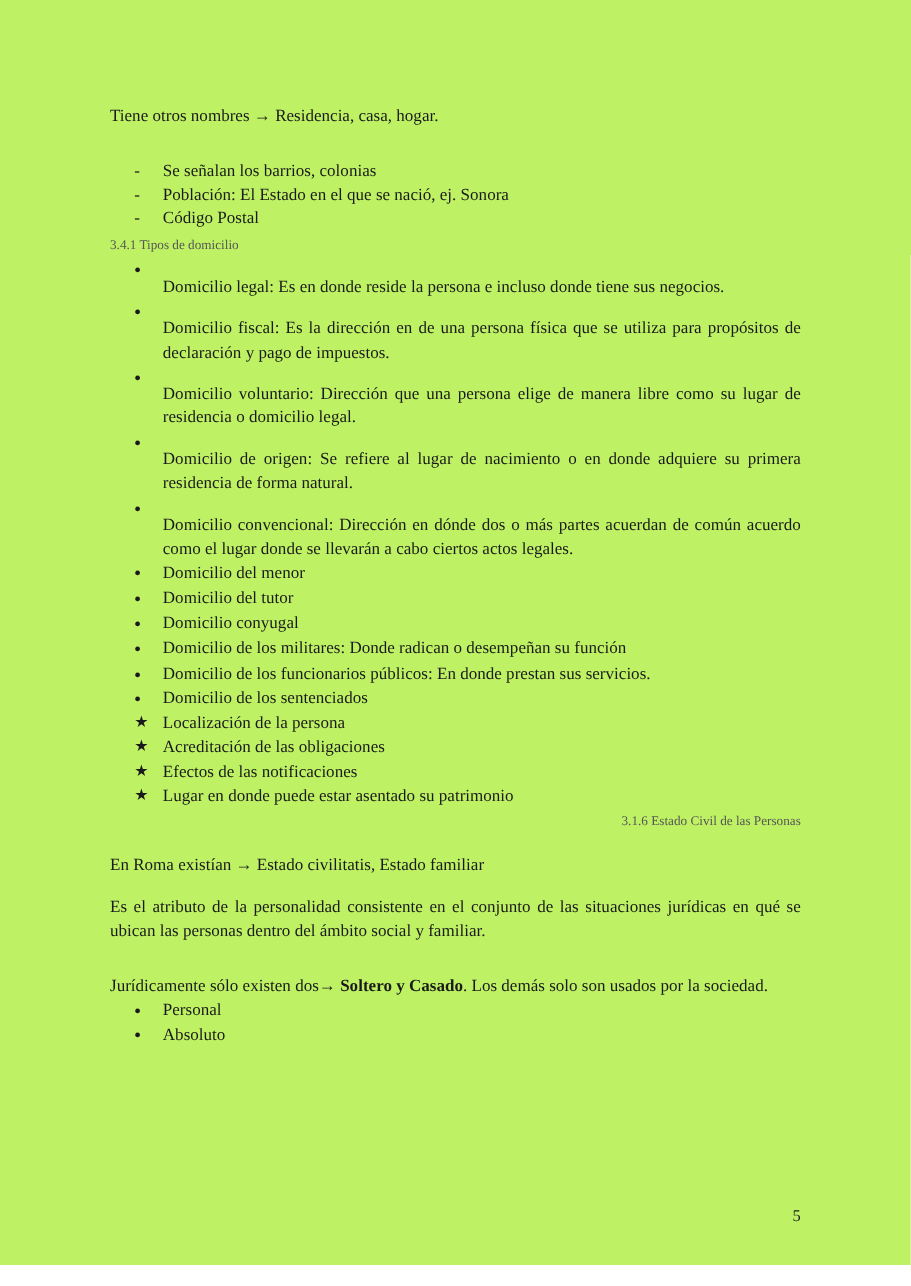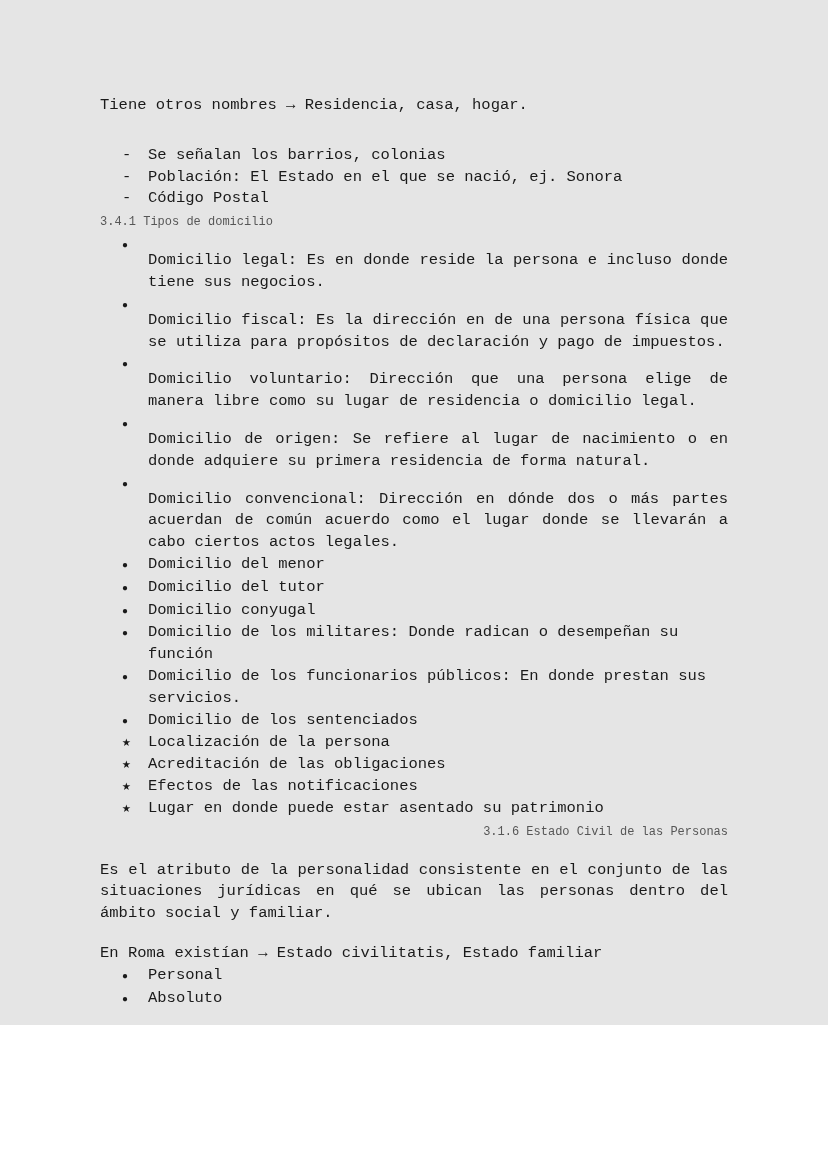--- a/index.html
+++ b/index.html
@@ -3,24 +3,24 @@
 <meta charset="utf-8">
 <style>
   html, body {
     margin: 0;
     padding: 0;
     background: #ffffff;
   }
   .page {
     position: relative;
     width: 828px;
-    height: 1025px;
-    background: #e5e5e5;
+    height: 1150px;
+    background: #bef264;
     overflow: hidden;
-    font-family: Liberation Mono, monospace;
+    font-family: Liberation Serif, serif;
     color: #1a1a1a;
     box-sizing: border-box;
   }
   .content {
     padding: 95px 100px 0 100px;
     font-size: 15.5px;
     line-height: 21.8px;
   }
   .para {
     margin: 0;
@@ -161,24 +161,25 @@
         <span class="li-text">Efectos de las notificaciones</span>
       </div>
       <div class="li">
         <span class="marker star">★</span>
         <span class="li-text">Lugar en donde puede estar asentado su patrimonio</span>
       </div>
     </div>
 
     <h3 class="doc-heading h-316">3.1.6 Estado Civil de las Personas</h3>
 
+    <p class="para roma-para">En Roma existían → Estado civilitatis, Estado familiar</p>
+
     <p class="para justify">Es el atributo de la personalidad consistente en el conjunto de las situaciones jurídicas en qué se ubican las personas dentro del ámbito social y familiar.</p>
 
-    <p class="para roma-para">En Roma existían → Estado civilitatis, Estado familiar</p>
-
+    <p class="para justify juridicamente-para"><span>Jurídicamente sólo existen dos→ </span><strong>Soltero y Casado</strong><span>. Los demás solo son usados por la sociedad.</span></p>
 
 
     <div class="list">
       <div class="li">
         <span class="marker bullet">●</span>
         <span class="li-text">Personal</span>
       </div>
       <div class="li">
         <span class="marker bullet">●</span>
         <span class="li-text">Absoluto</span>

